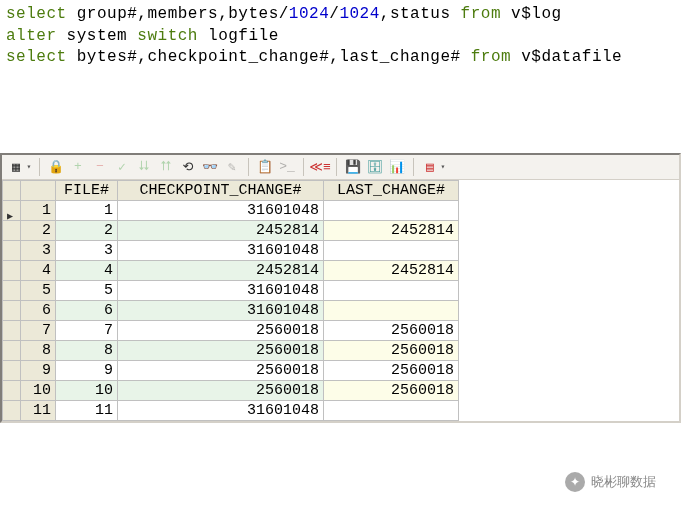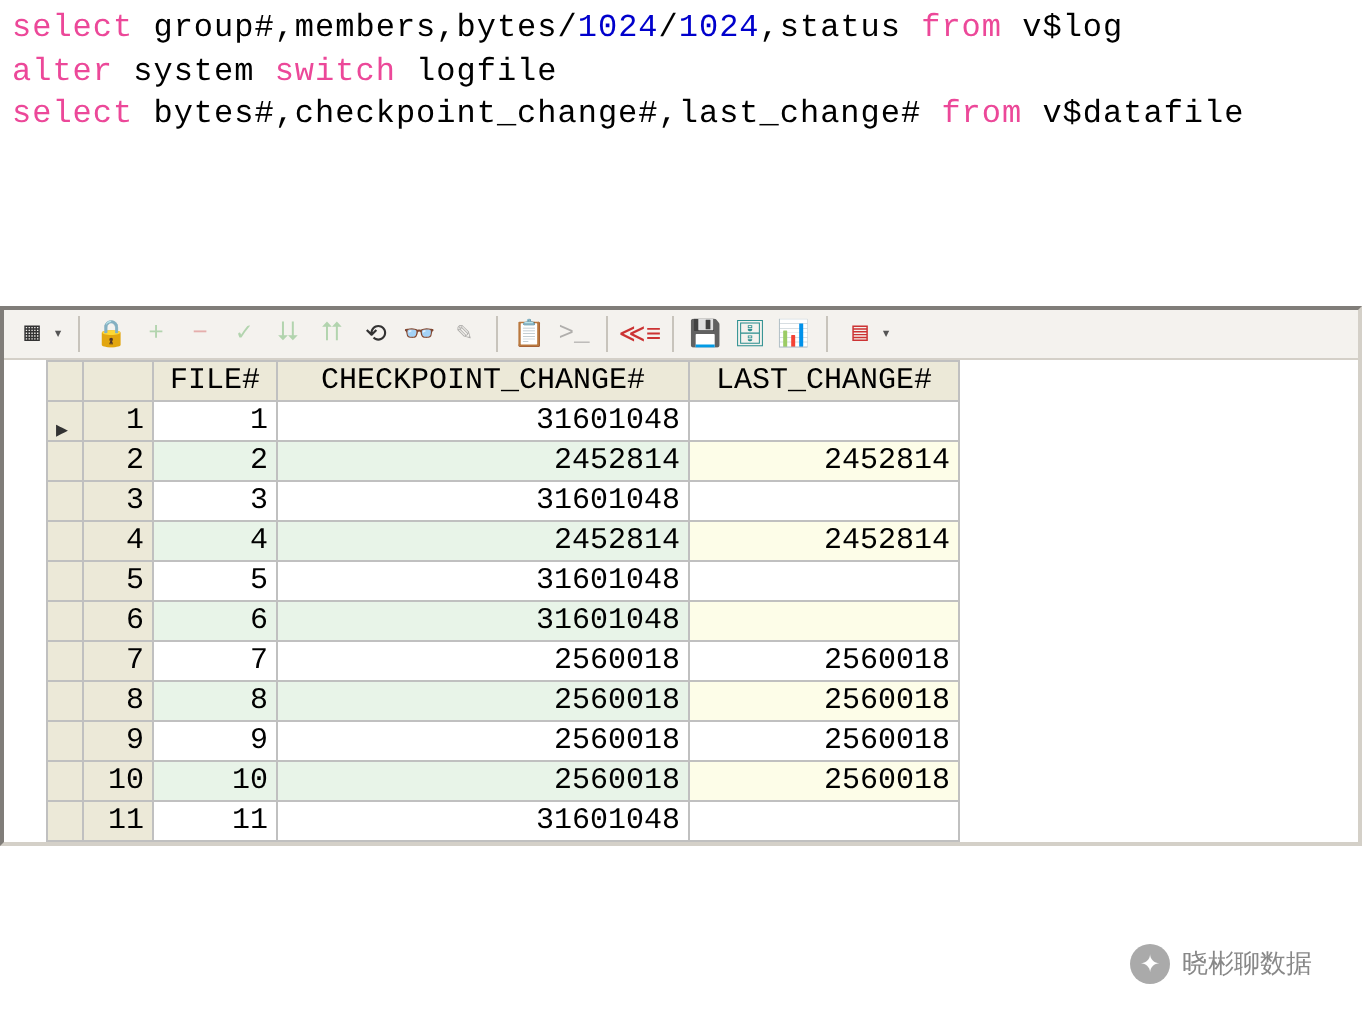--- a/index.html
+++ b/index.html
@@ -12,21 +12,21 @@
     overflow: hidden;
     position: relative;
   }
   .code-area {
     padding: 4px 6px;
     white-space: pre;
     font-size: 16px;
     line-height: 1.35;
     letter-spacing: 0.5px;
   }
-  .kw { color: #ec4899; }
+  .kw { color: #4d7c0f; }
   .num { color: #0000cc; }
   .txt { color: #000000; }
   .grid-outer {
     border: 2px inset #d4d0c8;
     background: #fff;
     margin-top: 80px;
     width: 100%;
     box-sizing: border-box;
   }
   .toolbar {
@@ -60,21 +60,20 @@
     width: 1px;
     height: 18px;
     background: #c8c4bc;
     margin: 0 3px;
   }
   .disabled { opacity: 0.35; }
   table.grid {
     border-collapse: collapse;
     font-family: "Courier New", monospace;
     font-size: 15px;
-    margin-left: 21px;
   }
   table.grid th, table.grid td {
     border: 1px solid #c0c0c0;
     padding: 1px 4px;
     height: 20px;
     box-sizing: border-box;
     text-align: right;
     font-weight: normal;
   }
   table.grid th {

